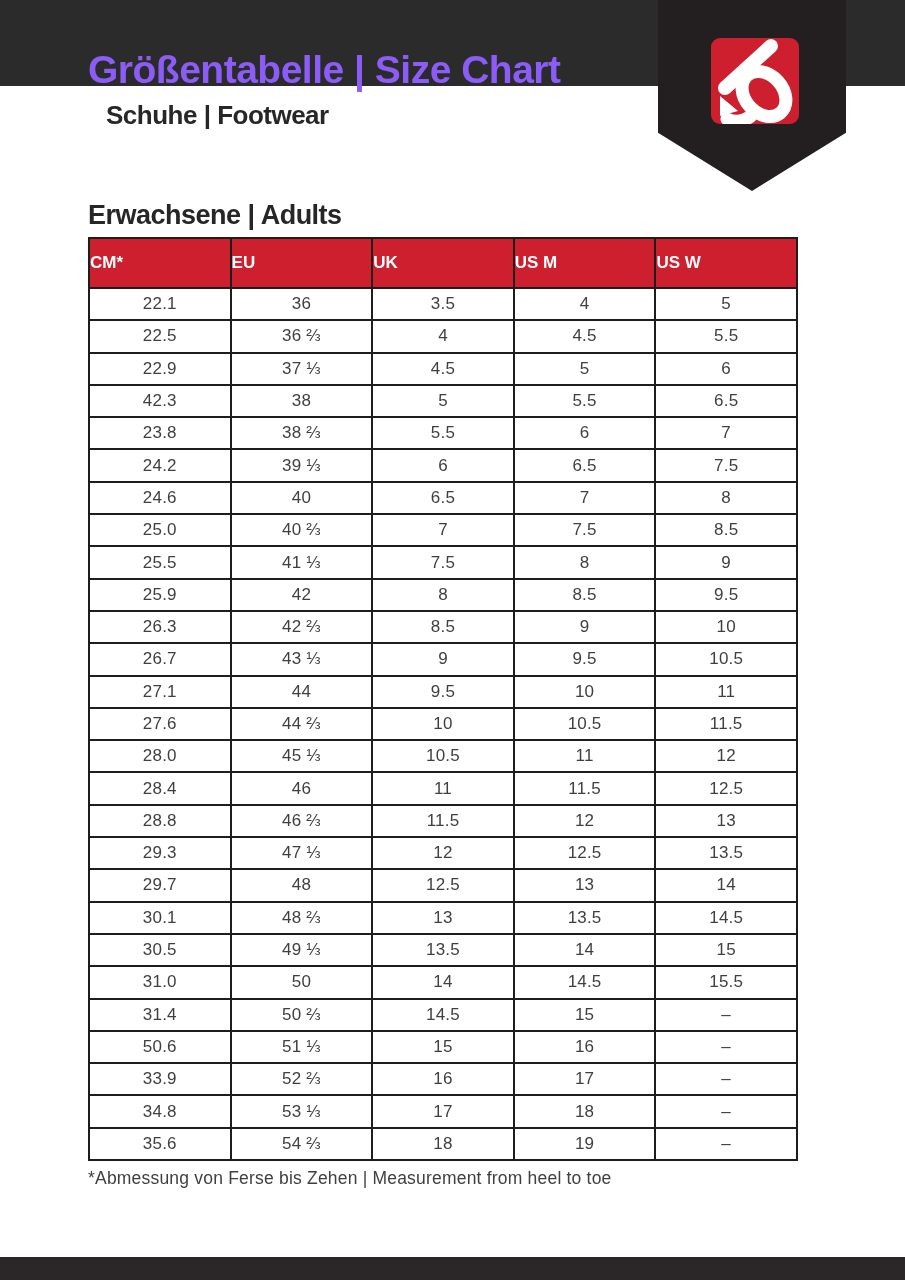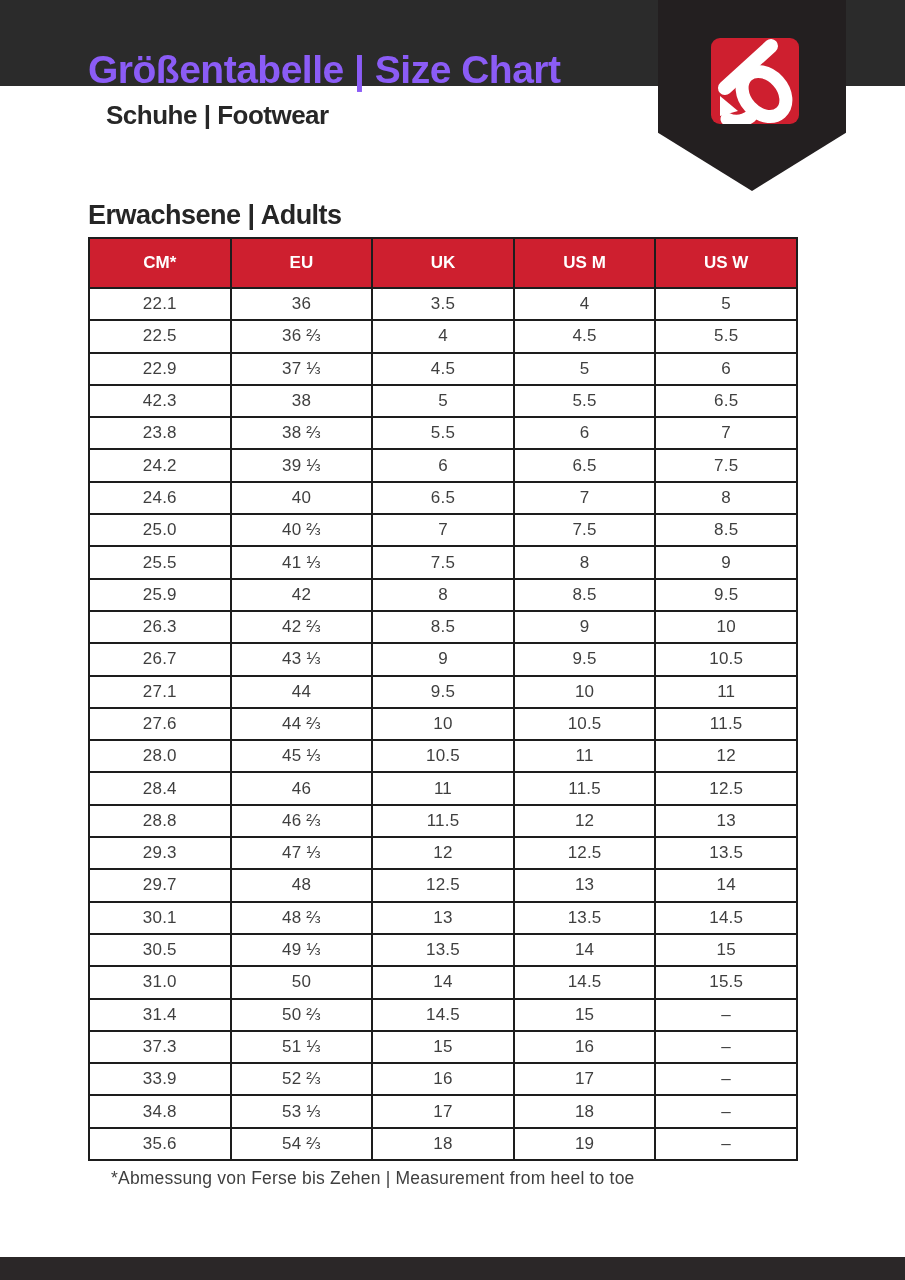--- a/index.html
+++ b/index.html
@@ -77,21 +77,21 @@
     width: 710px;
     border-collapse: collapse;
     table-layout: fixed;
   }
   table.size-table th {
     background: #ce1f2f;
     color: #ffffff;
     font-size: 17px;
     font-weight: bold;
     height: 50px;
-    text-align: center;
+    text-align: left;
     vertical-align: middle;
     border: 2px solid #1d1d1d;
   }
   table.size-table td {
     background: #ffffff;
     color: #3f3f3f;
     font-size: 17px;
     font-weight: normal;
     height: 32.3px;
     text-align: center;
@@ -102,21 +102,20 @@
 
   
   .footnote {
     position: absolute;
     left: 88px;
     top: 1168px;
     color: #3f3f3f;
     font-size: 17.5px;
     letter-spacing: 0.2px;
     white-space: nowrap;
-    margin-left: 23px;
   }
 
   
   .footer-bar {
     position: absolute;
     left: 0; top: 1257px;
     width: 905px; height: 23px;
     background: #2b2728;
   }
 </style>
@@ -311,21 +310,21 @@
         <td>15.5</td>
       </tr>
       <tr>
         <td>31.4</td>
         <td>50 ⅔</td>
         <td>14.5</td>
         <td>15</td>
         <td>–</td>
       </tr>
       <tr>
-        <td>37.3</td>
+        <td>50.6</td>
         <td>51 ⅓</td>
         <td>15</td>
         <td>16</td>
         <td>–</td>
       </tr>
       <tr>
         <td>33.9</td>
         <td>52 ⅔</td>
         <td>16</td>
         <td>17</td>

